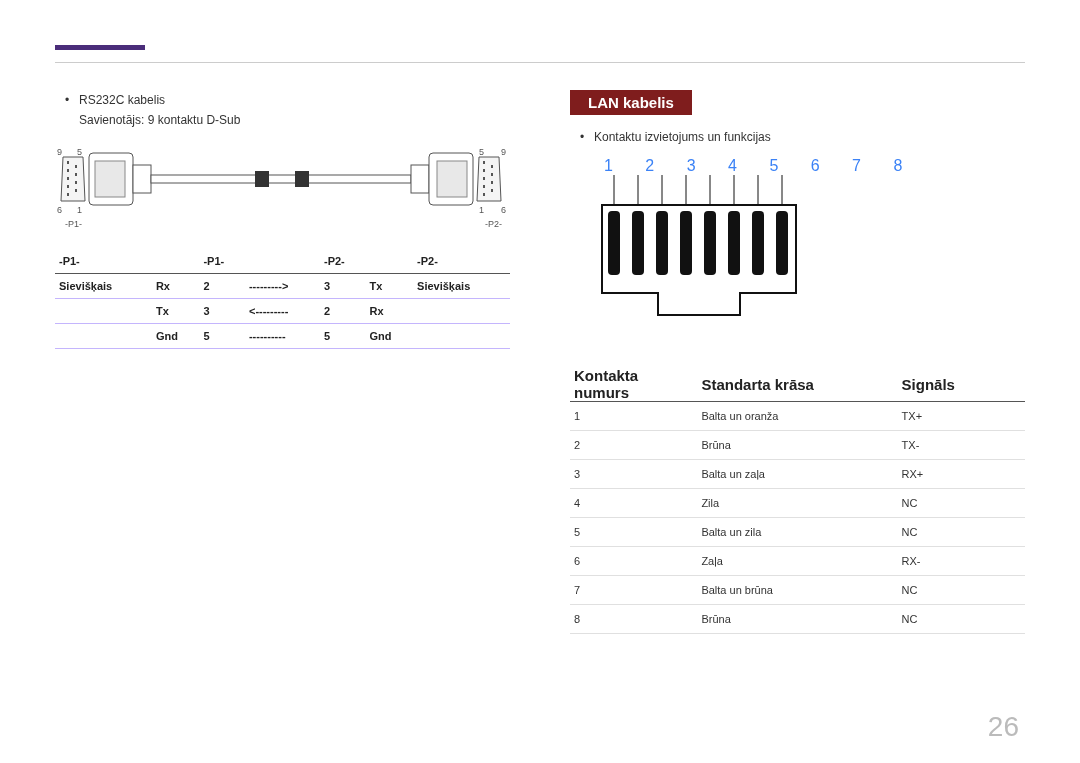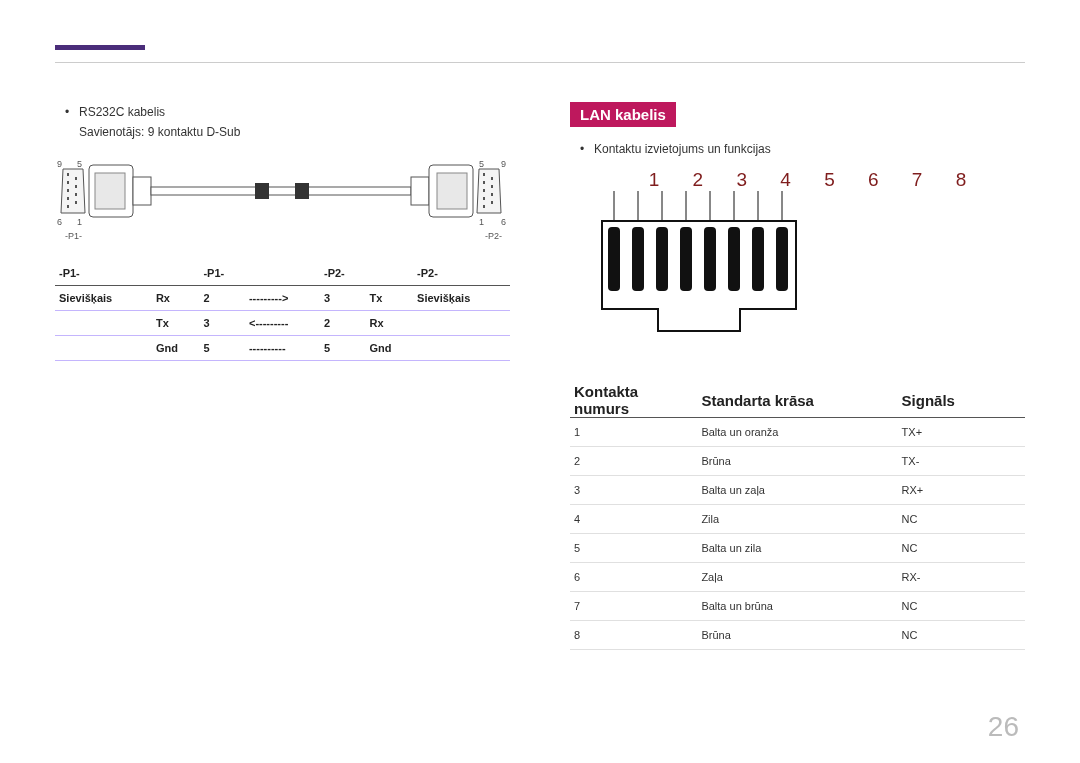--- a/index.html
+++ b/index.html
@@ -19,21 +19,21 @@
   }
   .accent-bar {
     position: absolute;
     top: 45px; left: 55px;
     width: 90px; height: 5px;
     background: #4a2d7a;
   }
   .cols {
     display: flex;
     gap: 60px;
-    margin-top: 42px;
+    margin-top: 30px;
   }
   .col { flex: 1; min-width: 0; }
   .bullet-item {
     font-size: 12px;
     line-height: 1.7;
     padding-left: 24px;
     position: relative;
     color: #333;
   }
   .bullet-item::before {
@@ -42,25 +42,25 @@
     left: 10px;
     top: 0;
   }
   .bullet-sub { padding-left: 24px; font-size: 12px; line-height:1.7; color:#333; }
   .cable-diagram {
     margin: 10px 0 18px 0;
     height: 90px;
     position: relative;
   }
   .section-head {
-    background: #be185d;
+    background: #7f1d1d;
     color: #fff;
     font-weight: bold;
     font-size: 15px;
-    padding: 4px 10px;
+    padding: 4px 18px;
     display: inline-block;
     margin-bottom: 12px;
   }
   table.pin-table {
     width: 100%;
     border-collapse: collapse;
     font-size: 11px;
   }
   table.pin-table td, table.pin-table th {
     text-align: left;
@@ -92,21 +92,21 @@
     color: #333;
   }
   .rj45-diagram { margin: 10px 0 20px 30px; }
   .page-num {
     position: absolute;
     bottom: 20px; right: 61px;
     font-size: 28px;
     color: #bbb;
     font-weight: 300;
   }
-  .numrow { font-size: 19px; letter-spacing: 14px; padding-left:4px; color:#7f1d1d; font-weight:500;text-align:center; }
+  .numrow { font-size: 16px; letter-spacing: 14px; padding-left:4px; color:#3b82f6; font-weight:500; }
 </style>
 </head>
 <body>
 
 <div class="accent-bar"></div>
 <div class="top-rule"></div>
 
 <div class="cols">
 
   <div class="col">

